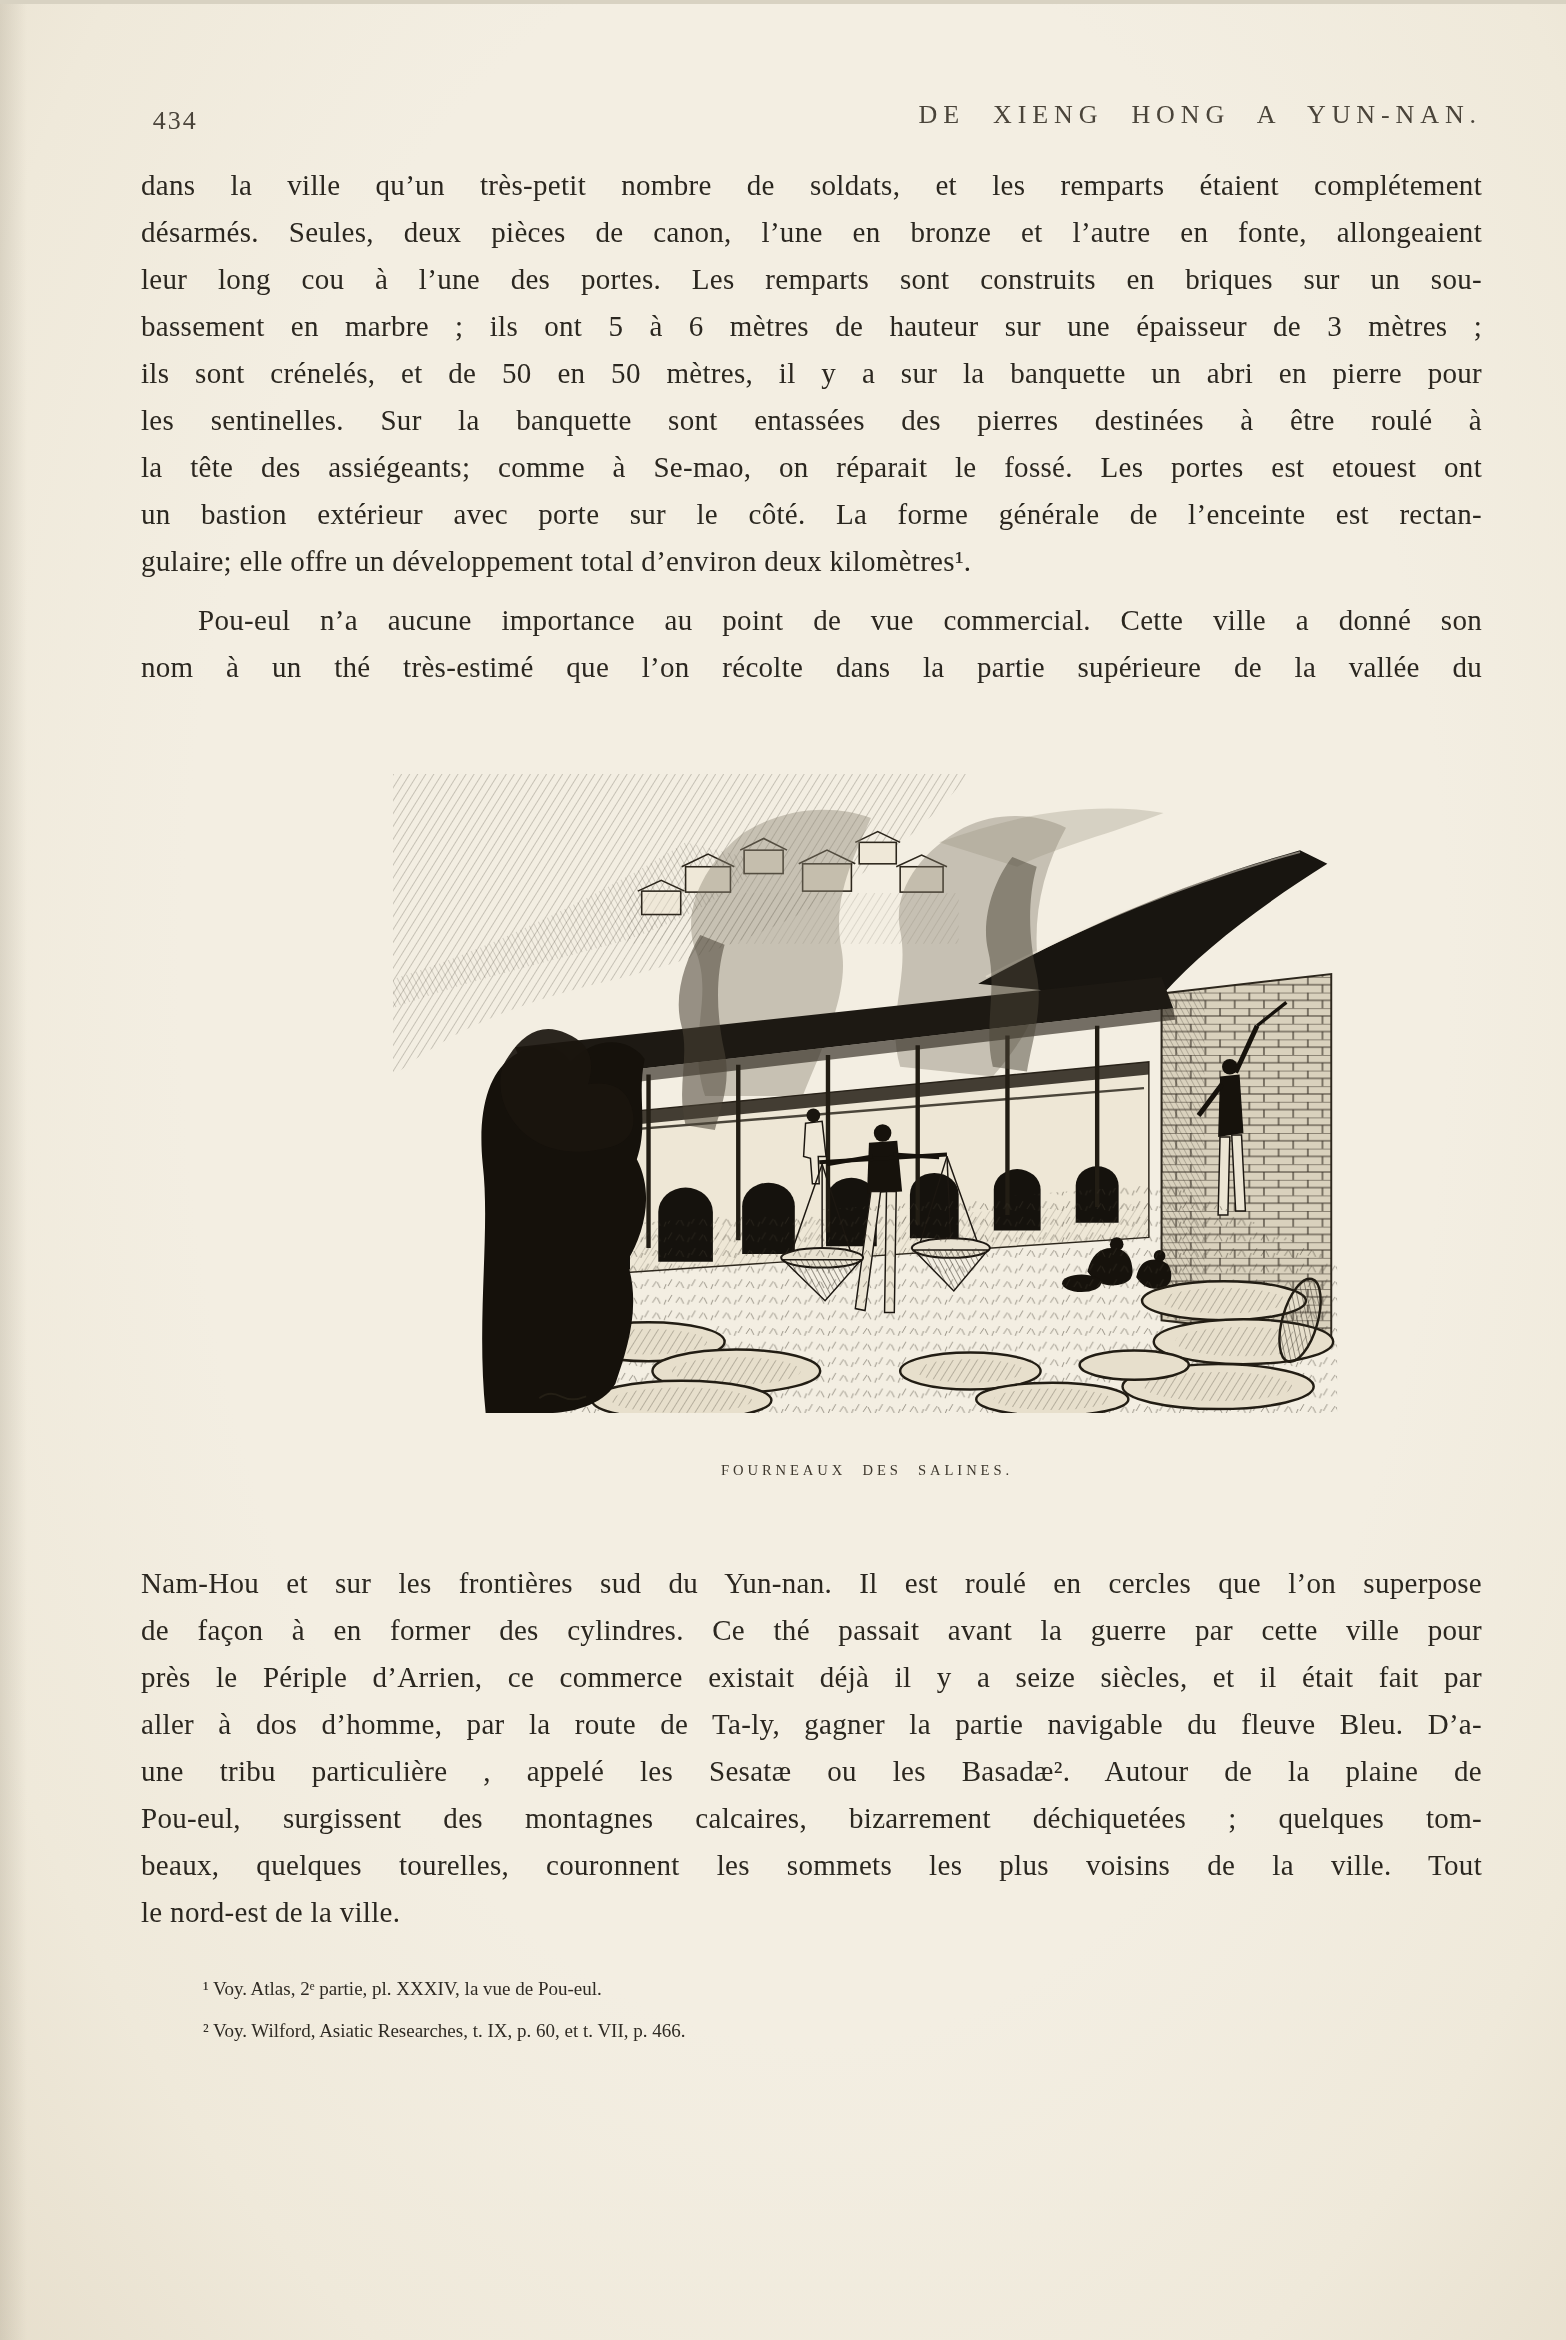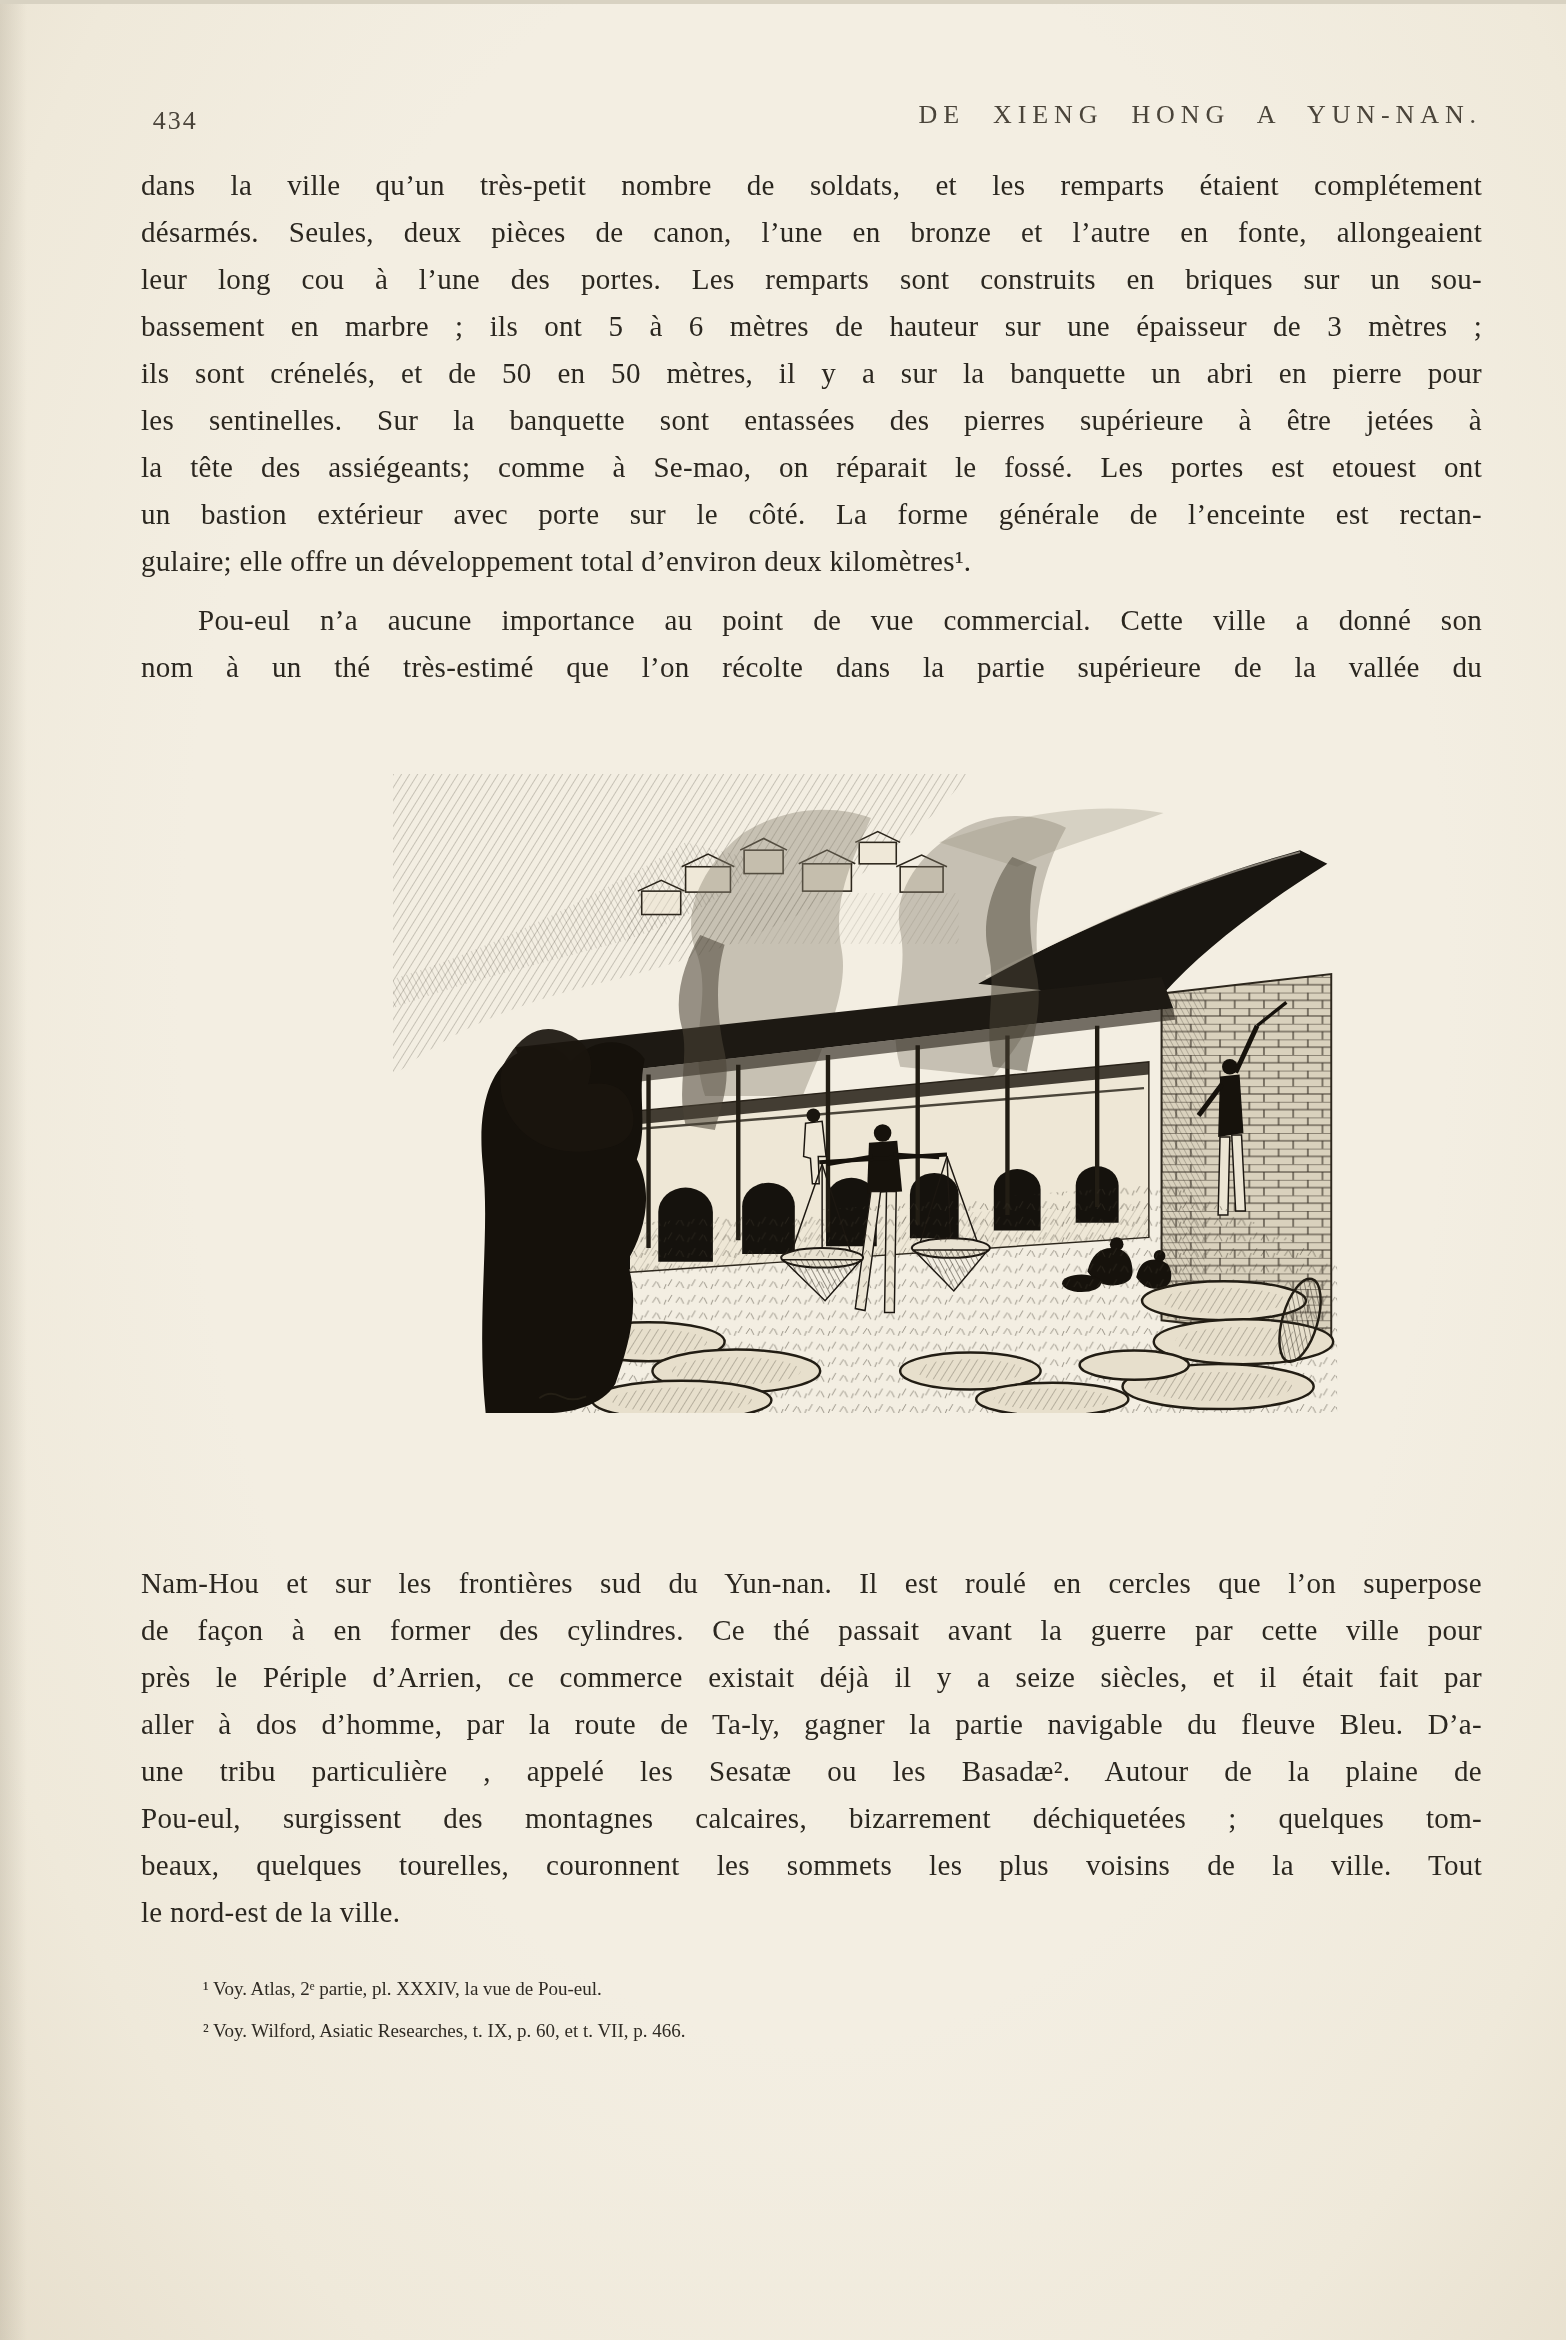--- a/index.html
+++ b/index.html
@@ -51,21 +51,21 @@
       <span class="pagenum">434</span>
       <span class="runtitle">DE XIENG HONG A YUN-NAN.</span>
     </div>
 
     <div id="para1" class="bodytext">
       <div class="jline">dans la ville qu’un très-petit nombre de soldats, et les remparts étaient complétement</div>
       <div class="jline">désarmés. Seules, deux pièces de canon, l’une en bronze et l’autre en fonte, allongeaient</div>
       <div class="jline">leur long cou à l’une des portes. Les remparts sont construits en briques sur un sou-</div>
       <div class="jline">bassement en marbre ; ils ont 5 à 6 mètres de hauteur sur une épaisseur de 3 mètres ;</div>
       <div class="jline">ils sont crénelés, et de 50 en 50 mètres, il y a sur la banquette un abri en pierre pour</div>
-      <div class="jline">les sentinelles. Sur la banquette sont entassées des pierres supérieure à être jetées à</div>
+      <div class="jline">les sentinelles. Sur la banquette sont entassées des pierres destinées à être roulé à</div>
       <div class="jline">la tête des assiégeants; comme à Se-mao, on réparait le fossé. Les portes est etouest ont</div>
       <div class="jline">un bastion extérieur avec porte sur le côté. La forme générale de l’enceinte est rectan-</div>
       <div class="jline last">gulaire; elle offre un développement total d’environ deux kilomètres¹.</div>
     </div>
 
     <div id="para2" class="bodytext">
       <div class="jline indent1">Pou-eul n’a aucune importance au point de vue commercial. Cette ville a donné son</div>
       <div class="jline">nom à un thé très-estimé que l’on récolte dans la partie supérieure de la vallée du</div>
     </div>
 
@@ -213,20 +213,21 @@
             <ellipse cx="846" cy="628" rx="76" ry="15" fill="url(#hatchA)" opacity="0.6" stroke="none"></ellipse>
           <ellipse cx="760" cy="606" rx="56" ry="15" fill="#e7dfcc"></ellipse>
           <ellipse cx="930" cy="560" rx="18" ry="44" fill="url(#hatchB)" transform="rotate(16 930 560)"></ellipse>
         </g>
 
         <path d="M95,655 C85,560 100,470 92,400 C86,340 100,300 130,285 C150,272 170,278 182,295 C205,270 240,268 258,292 C250,330 262,360 250,395 C268,430 258,470 240,500 C255,545 240,590 228,625 C215,648 180,655 160,655 Z" fill="#15110b"></path>
         <path d="M112,300 q28,-52 66,-34 q34,14 22,52 q40,-6 46,30 q4,26 -22,34 q-60,16 -94,-18 q-26,-28 -18,-64 z" fill="#1a150e" opacity="0.92"></path>
         <path d="M150,640 q10,-8 22,-2 q12,6 26,0" stroke="#241f15" stroke-width="2" fill="none"></path>
       </svg>
 
+      <div class="figcaption">FOURNEAUX DES SALINES.</div>
     </div>
 
     <div id="para3" class="bodytext">
       <div class="jline">Nam-Hou et sur les frontières sud du Yun-nan. Il est roulé en cercles que l’on superpose</div>
       <div class="jline">de façon à en former des cylindres. Ce thé passait avant la guerre par cette ville pour</div>
       <div class="jline">près le Périple d’Arrien, ce commerce existait déjà il y a seize siècles, et il était fait par</div>
       <div class="jline">aller à dos d’homme, par la route de Ta-ly, gagner la partie navigable du fleuve Bleu. D’a-</div>
       <div class="jline">une tribu particulière , appelé les Sesatæ ou les Basadæ². Autour de la plaine de</div>
       <div class="jline">Pou-eul, surgissent des montagnes calcaires, bizarrement déchiquetées ; quelques tom-</div>
       <div class="jline">beaux, quelques tourelles, couronnent les sommets les plus voisins de la ville. Tout</div>

